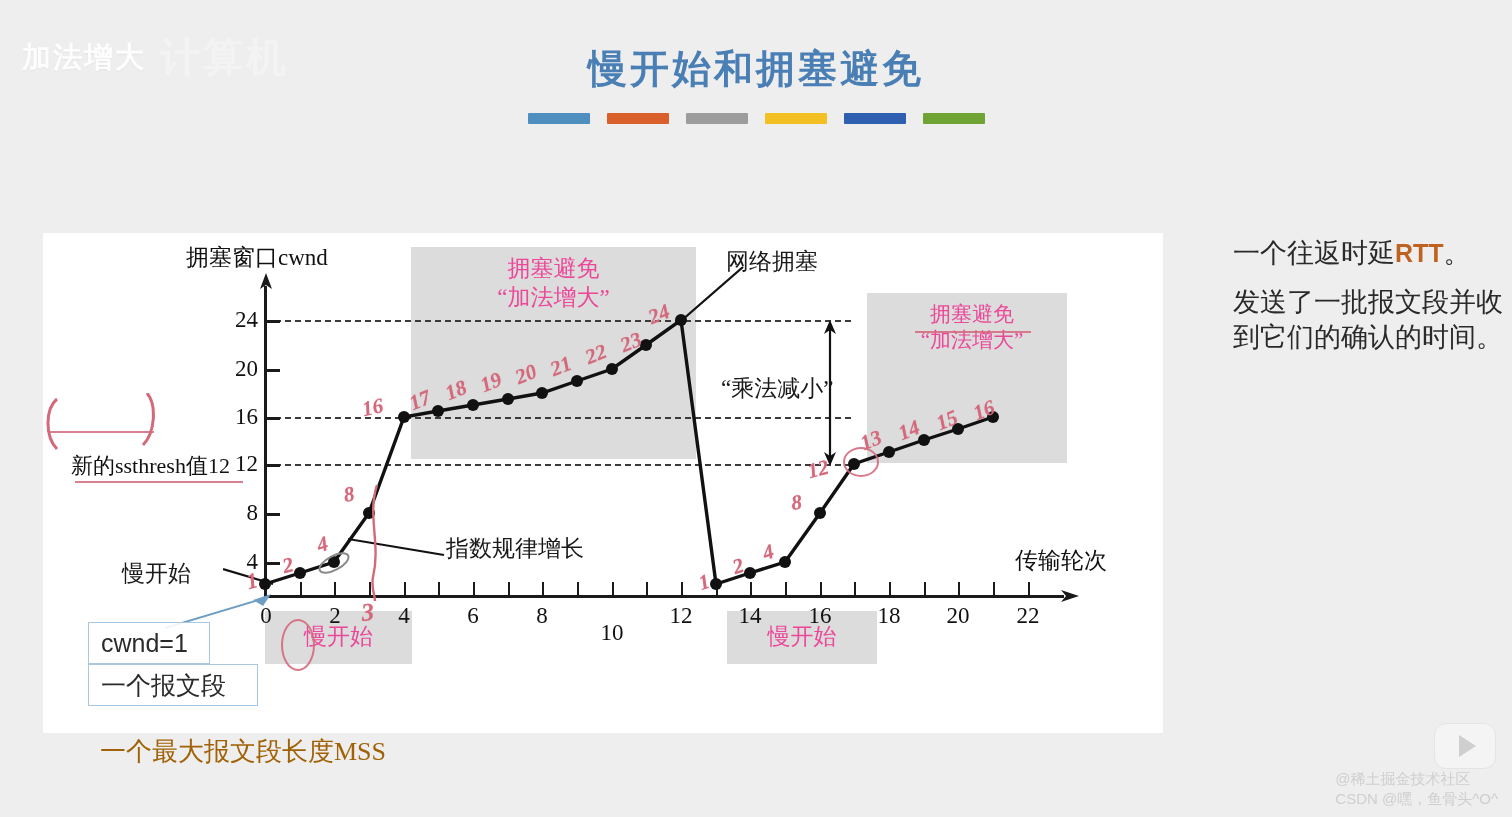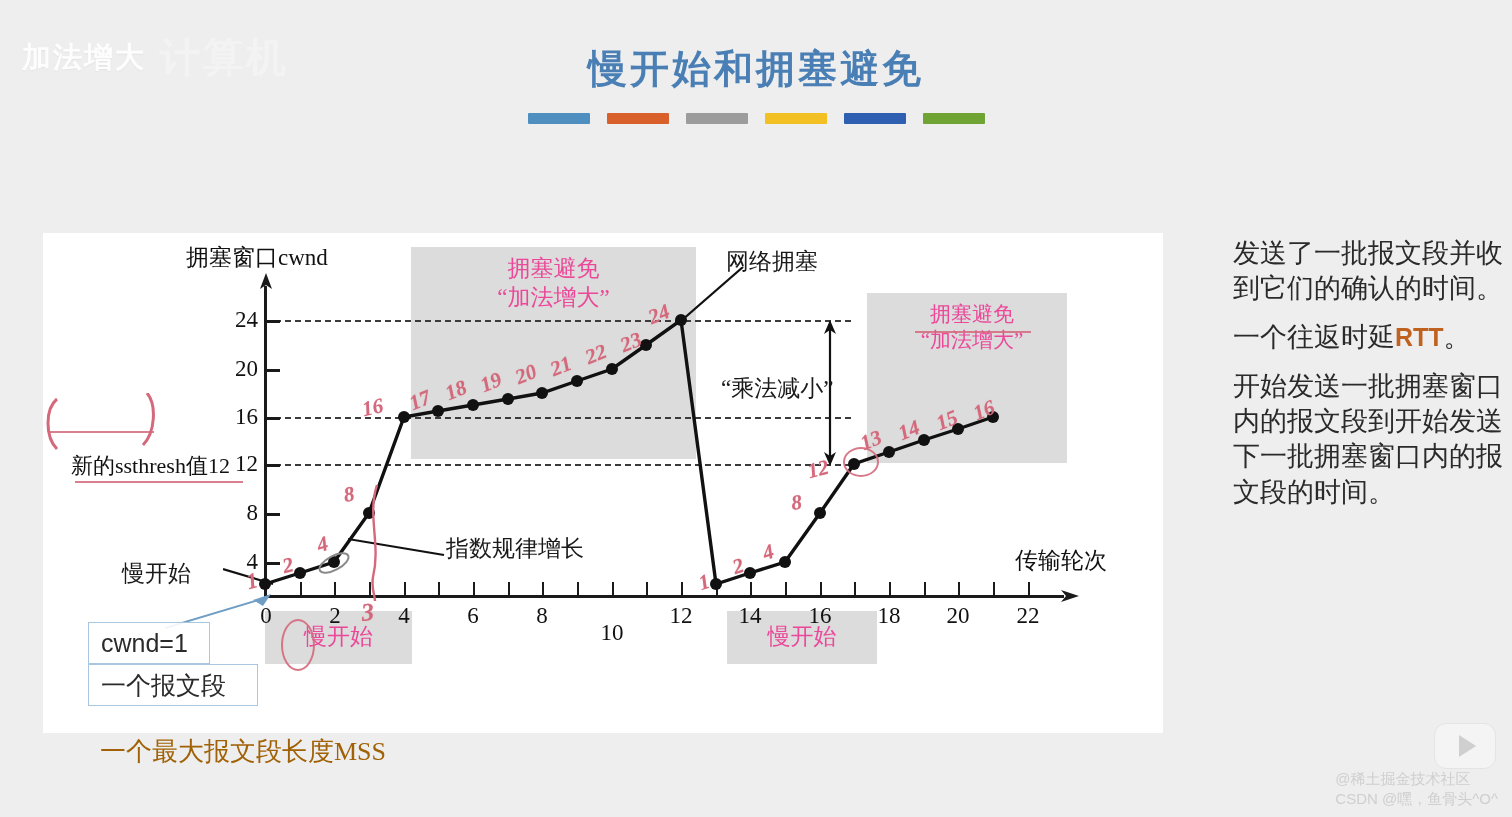--- a/index.html
+++ b/index.html
@@ -370,23 +370,22 @@
 
 <svg style="position:absolute;left:165px;top:594px;" width="110" height="38">
   <line x1="0" y1="34" x2="100" y2="4" stroke="#6f9dc4" stroke-width="2"></line>
   <polygon points="106,0 88,6 98,12" fill="#6f9dc4"></polygon>
 </svg>
 <div class="cbox" style="left:88px; top:622px; width:122px; height:42px; font-size:25px; padding-left:12px;">cwnd=1</div>
 <div class="cbox" style="left:88px; top:664px; width:170px; height:42px; font-family:'Liberation Serif',serif; font-size:25px; padding-left:12px;">一个报文段</div>
 <div style="position:absolute; left:100px; top:734px; font-family:'Liberation Serif',serif; font-size:26px; color:#a16207;">一个最大报文段长度MSS</div>
 
 <div id="right-col">
+  <div class="rc-p"><span>一个往返时延</span><span class="rtt">RTT</span><span>。</span></div>
   <div class="rc-p">发送了一批报文段并收到它们的确认的时间。</div>
-  <div class="rc-p"><span>一个往返时延</span><span class="rtt">RTT</span><span>。</span></div>
-  <div class="rc-p">开始发送一批拥塞窗口内的报文段到开始发送下一批拥塞窗口内的报文段的时间。</div>
 </div>
 
 <div id="play-badge">
     <div class="tri"></div>
   </div>
 <div id="wm-br">
   <div>@稀土掘金技术社区</div>
   <div>CSDN @嘿，鱼骨头^O^</div>
 </div>
 

